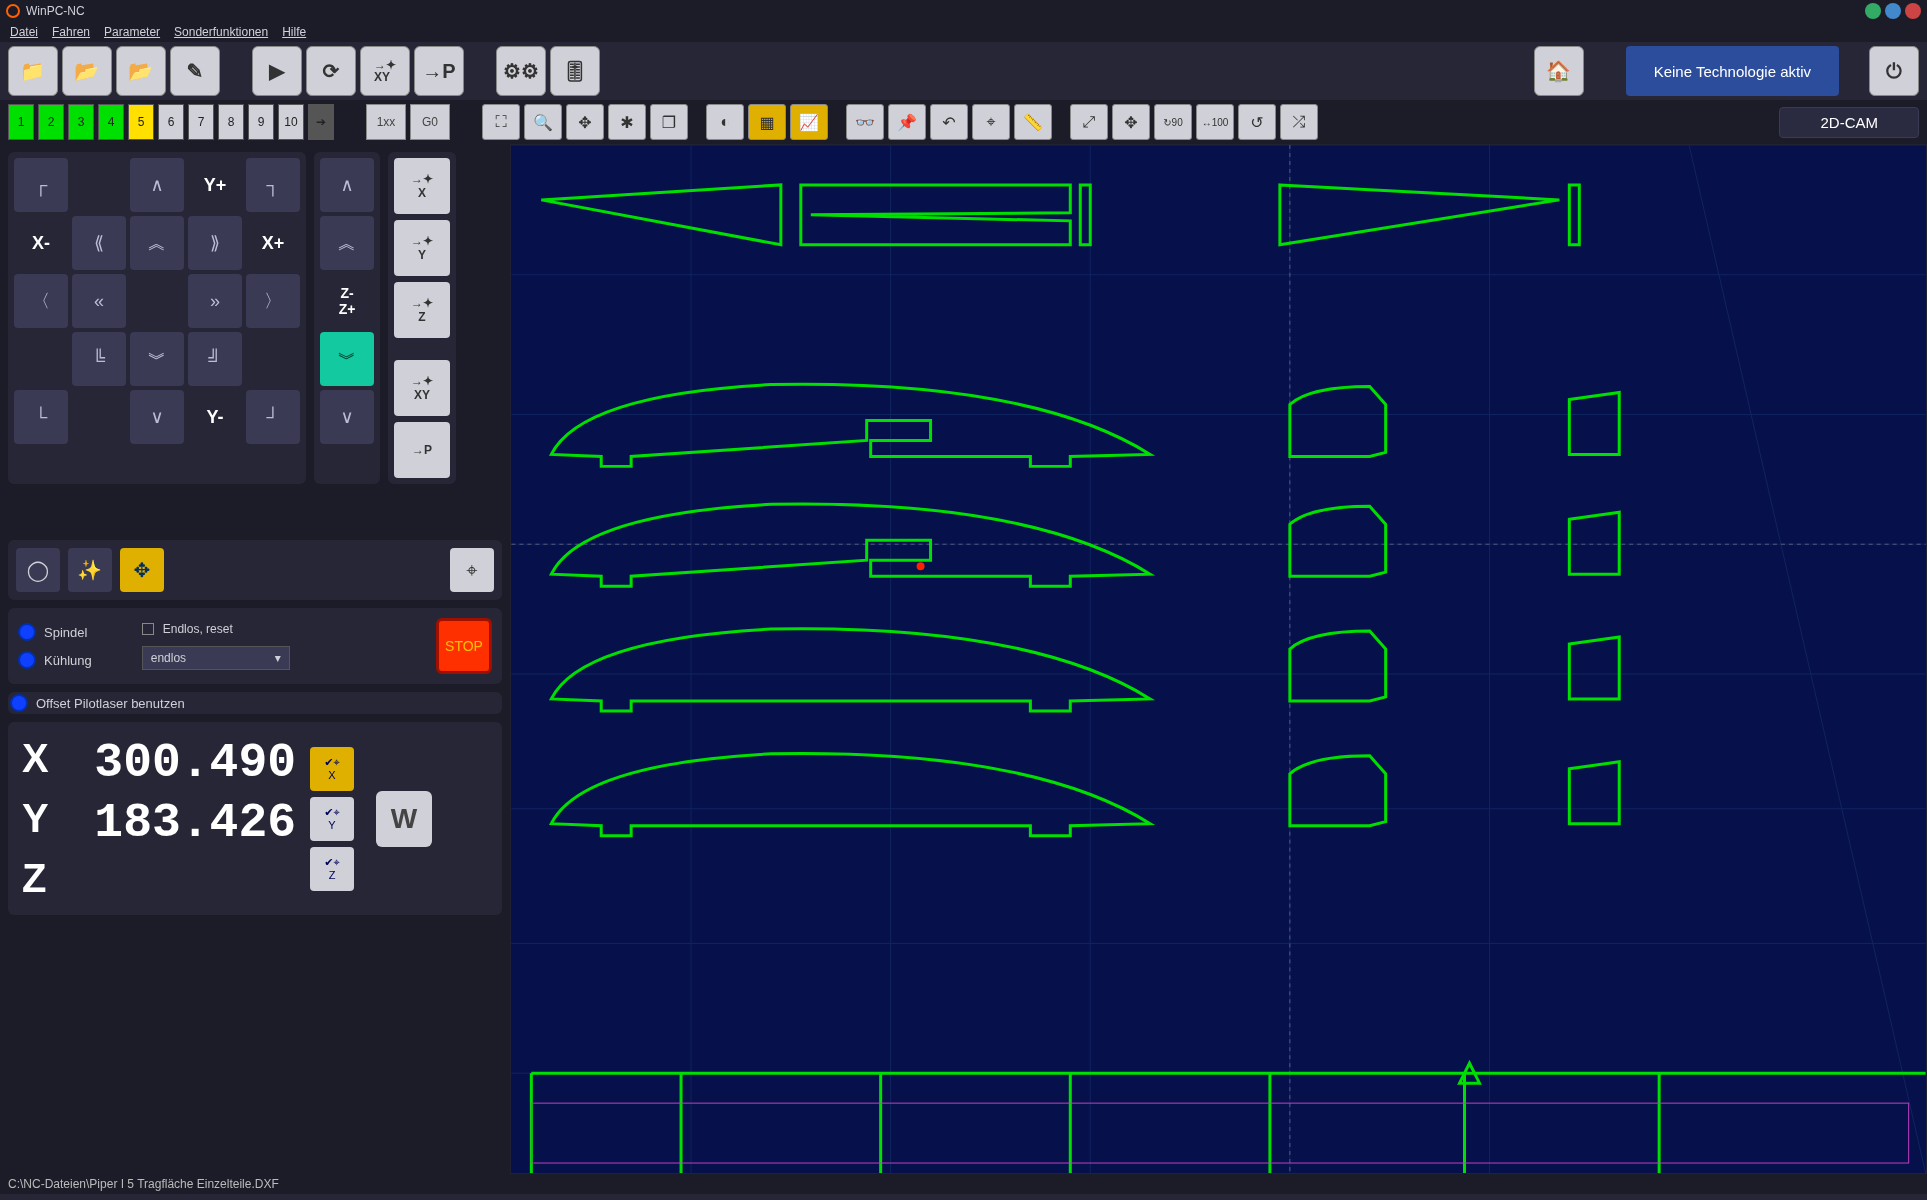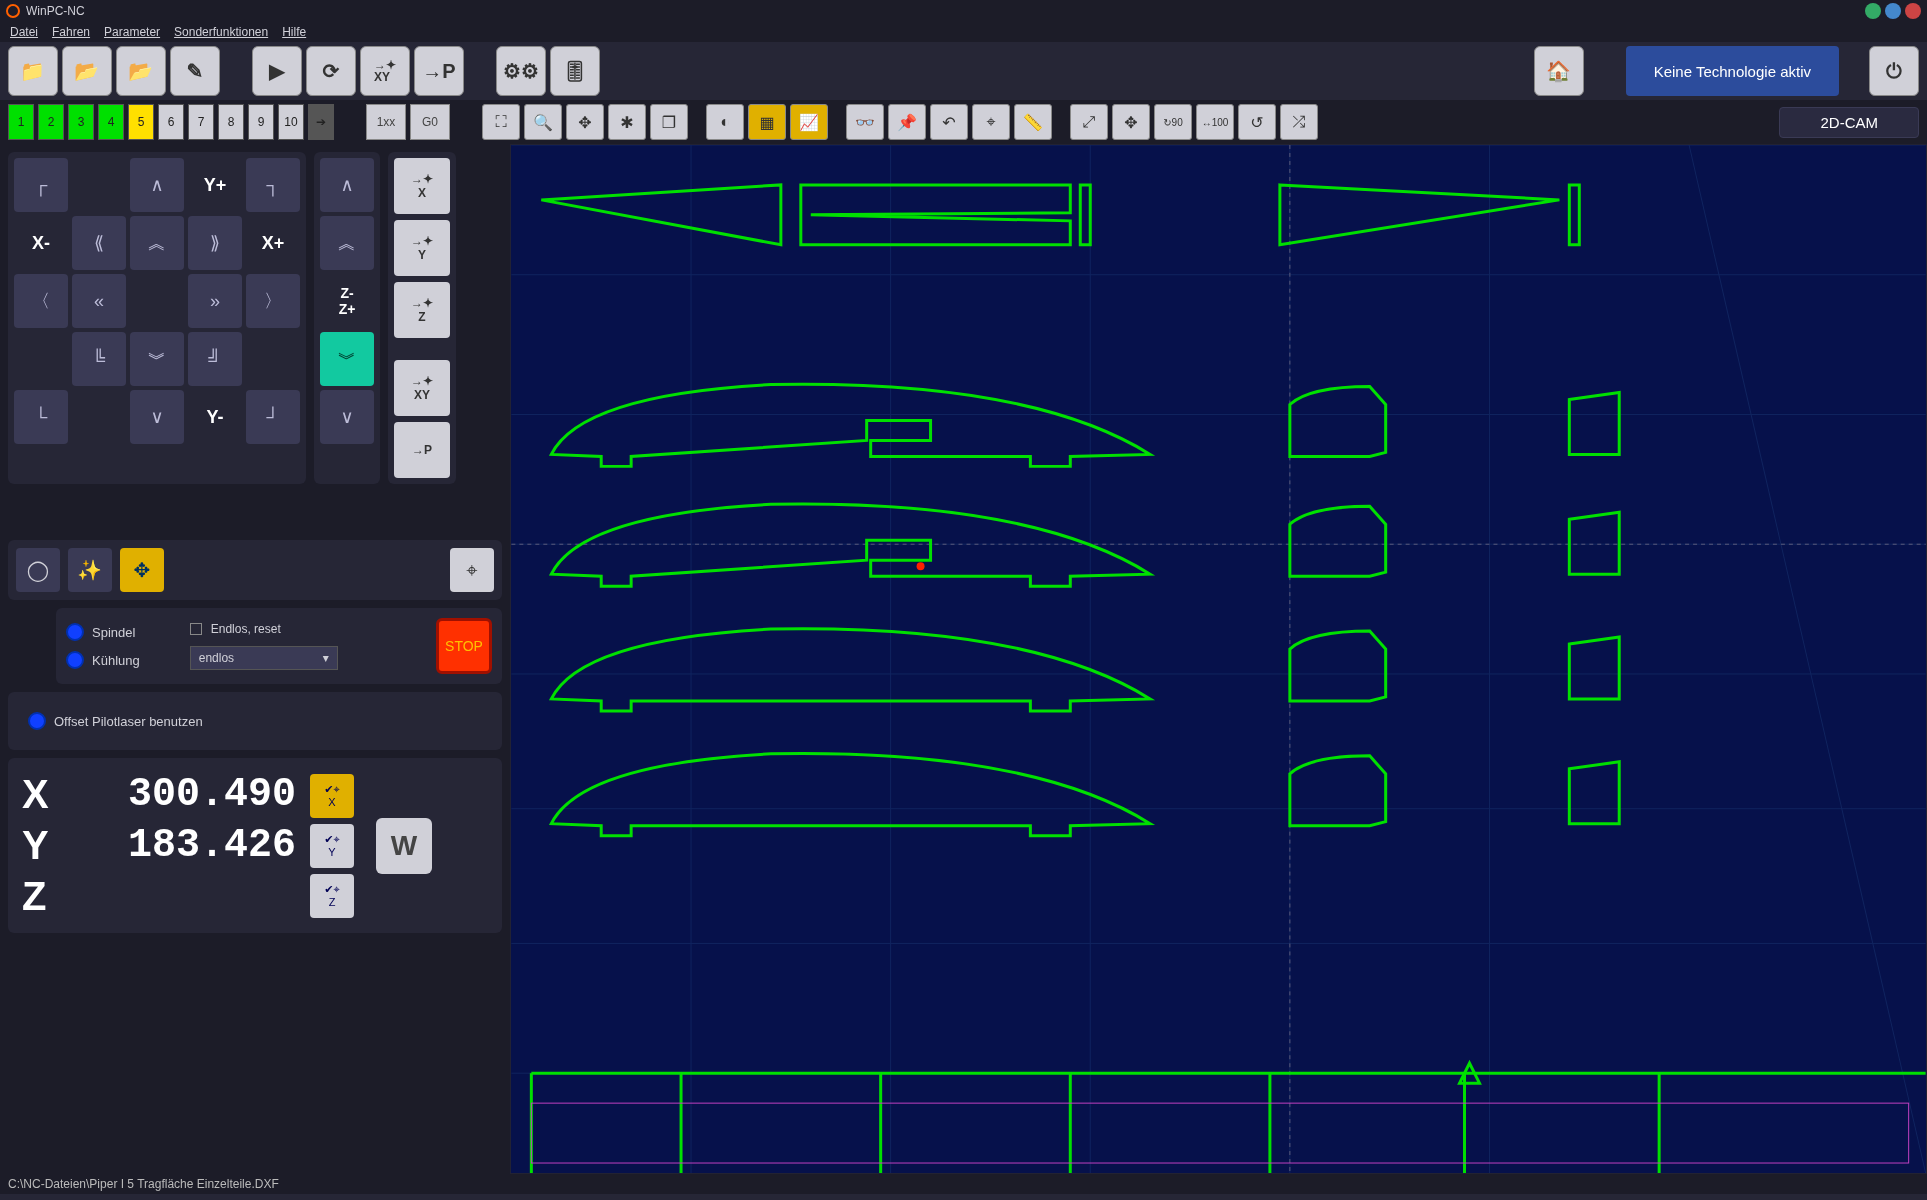--- a/index.html
+++ b/index.html
@@ -33,32 +33,32 @@
   .jog-cell.empty { background: transparent; }
   .jog-z { background: #262636; border-radius: 6px; padding: 6px; display: flex; flex-direction: column; gap: 4px; }
   .jog-z .jog-cell { width: 54px; height: 54px; }
   .jog-z .zlbl { width: 54px; height: 54px; display: flex; flex-direction: column; align-items: center; justify-content: center; font-weight: bold; color: #fff; font-size: 14px; }
   .jog-z .highlight { background: #12c9a0; color: #004030; }
   .right-jog { background: #262636; border-radius: 6px; padding: 6px; display: flex; flex-direction: column; gap: 6px; }
   .right-jog .jbtn { width: 56px; height: 56px; background: #d0d0d8; border-radius: 4px; display: flex; flex-direction: column; align-items: center; justify-content: center; color: #333; font-size: 12px; font-weight: bold; }
   .mid-icons { display: flex; gap: 8px; align-items: center; background: #262636; padding: 8px; border-radius: 6px; }
   .mid-icons .ibtn { width: 44px; height: 44px; background: #3a3a55; border-radius: 4px; display: flex; align-items: center; justify-content: center; font-size: 20px; }
   .mid-icons .ibtn.gold { background: #e0b000; color: #003060; }
-  .spindle-row { display: flex; align-items: center; gap: 10px; background: #262636; padding: 10px; border-radius: 6px; margin-left: 48px; }
+  .spindle-row { display: flex; align-items: center; gap: 10px; background: #262636; padding: 10px; border-radius: 6px; }
   .spindle-col { display: flex; flex-direction: column; gap: 10px; }
   .sp-item { display: flex; align-items: center; gap: 8px; }
   .sp-dot { width: 18px; height: 18px; border-radius: 50%; background: #1040ff; border: 2px solid #0030b0; }
   .sel { background: #3a3a55; border: 1px solid #555; padding: 4px 8px; width: 148px; font-size: 12px; color: #d0d0d8; display: flex; align-items: center; justify-content: space-between; }
   .chk-row { display: flex; align-items: center; gap: 9px; font-size: 12px; }
   .stop { width: 56px; height: 56px; background: #ff3000; color: #ffc000; border-radius: 6px; display: flex; align-items: center; justify-content: center; font-size: 14px; border: 3px solid #a01000; margin-left: auto; }
-  .pilot { display: flex; align-items: center; gap: 8px; background: #262636; padding: 20px; border-radius: 6px; }
+  .pilot { display: flex; align-items: center; gap: 8px; background: #262636; padding: 2px; border-radius: 6px; }
   .coords { background: #262636; border-radius: 6px; padding: 14px 8px; display: flex; align-items: center; gap: 14px; }
   .coord-grid { display: grid; grid-template-columns: 50px 230px; row-gap: 6px; }
   .coord-grid .ax { font-size: 40px; font-weight: bold; color: #fff; text-align: left; padding-left: 6px; }
-  .coord-grid .val { font-size: 40px; font-weight: bold; color: #fff; text-align: right; font-family: 'Courier New', monospace; }
+  .coord-grid .val { font-size: 48px; font-weight: bold; color: #fff; text-align: right; font-family: 'Courier New', monospace; }
   .coord-btns { display: flex; flex-direction: column; gap: 6px; }
   .coord-btns .cb { width: 44px; height: 44px; background: #d0d0d8; border-radius: 4px; display: flex; flex-direction: column; align-items: center; justify-content: center; font-size: 11px; color: #005; }
   .coord-btns .cb.top { background: #e0b000; }
   .wbtn { width: 56px; height: 56px; background: #d0d0d8; border-radius: 6px; display: flex; align-items: center; justify-content: center; font-size: 28px; font-weight: bold; color: #444; margin-left: 8px; }
   .viewport { flex: 1; background: #06114b; position: relative; border: 1px solid #223; }
   .viewport svg { width: 100%; height: 100%; }
   .statusbar1 { height: 20px; background: #1c1c28; font-size: 12px; color: #bbb; display: flex; align-items: center; padding: 0 8px; }
   .statusbar2 { height: 22px; background: #262636; font-size: 12px; color: #bbb; display: flex; align-items: center; padding: 0 8px; gap: 30px; }
   .statusbar2 .sp { flex: 1; }
 </style>

